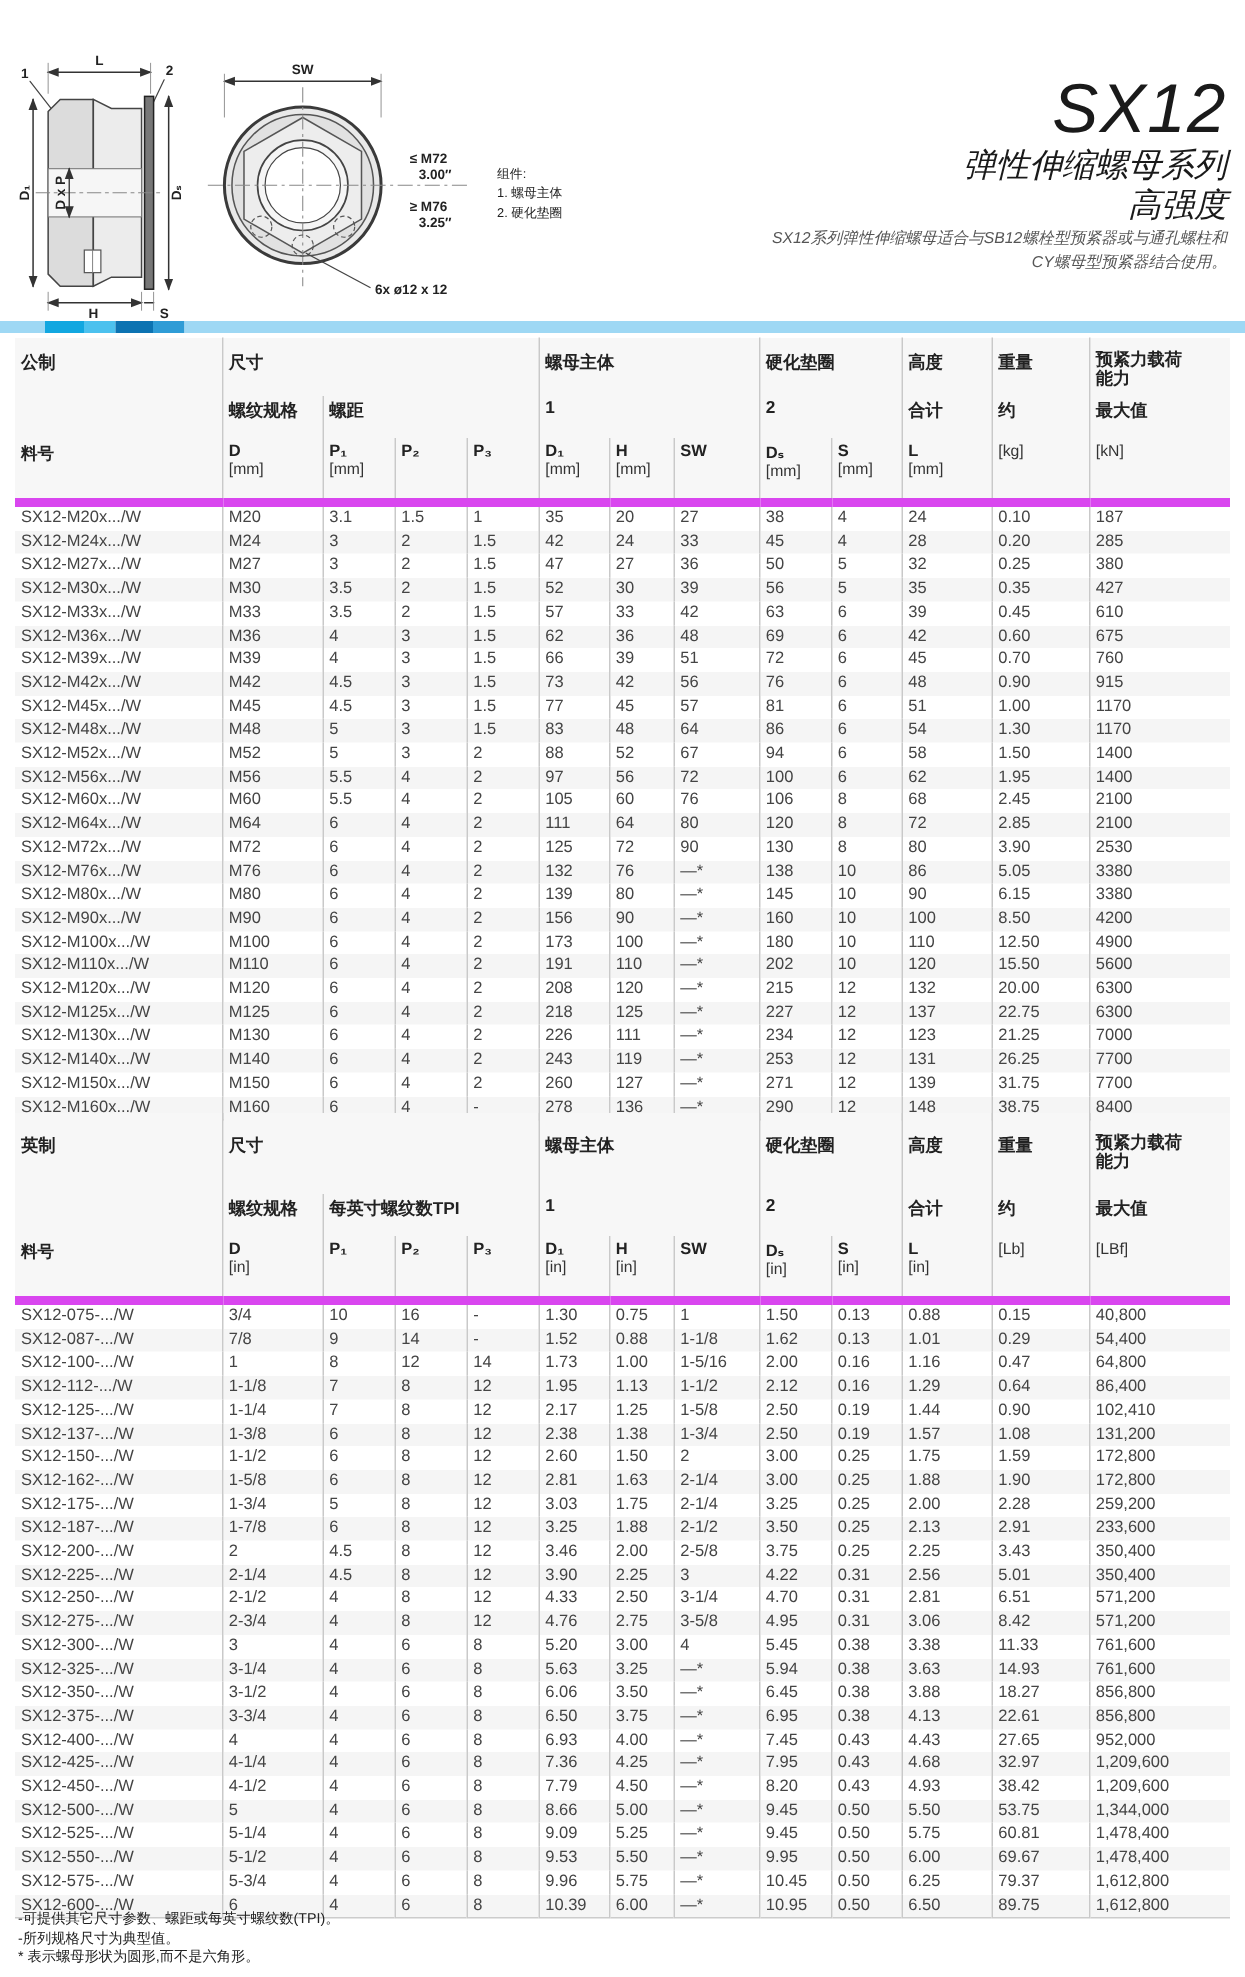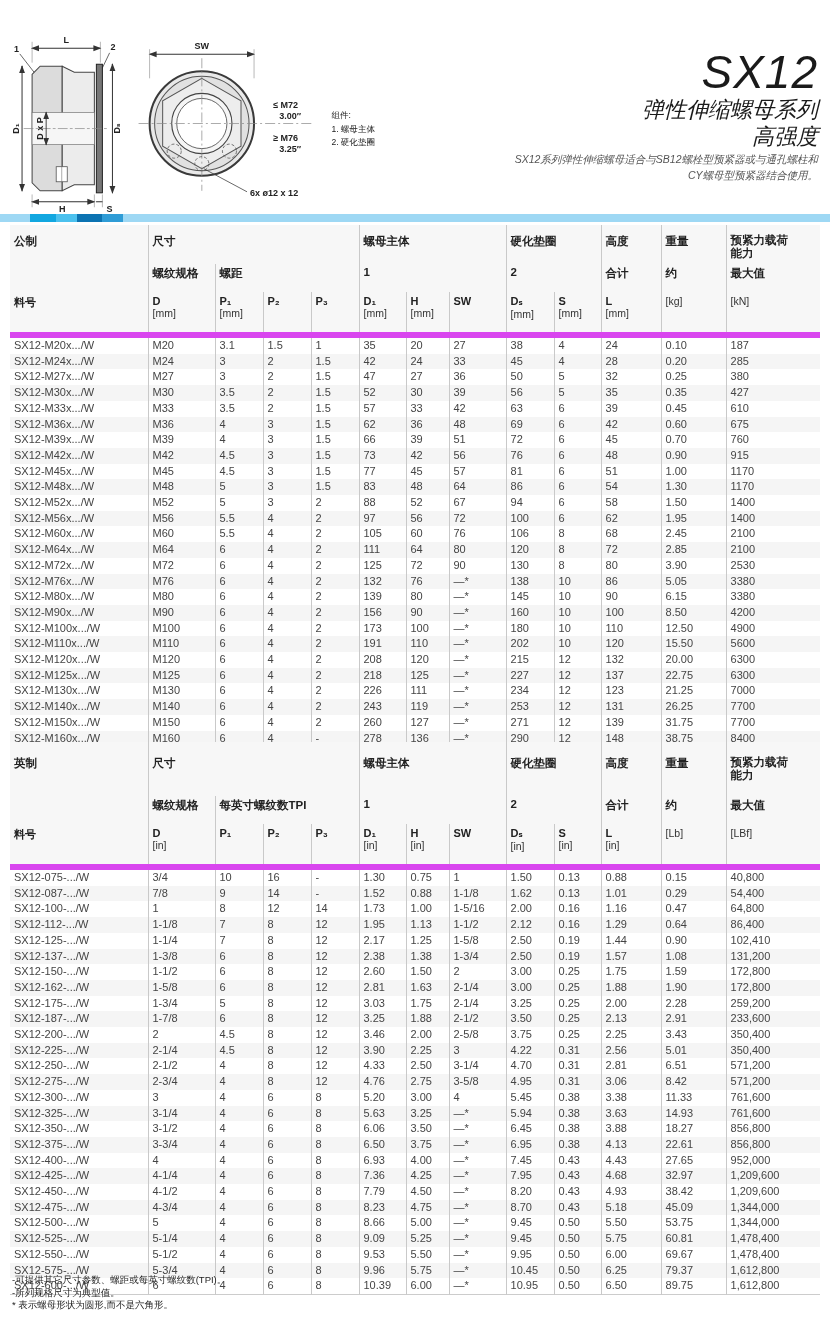--- a/index.html
+++ b/index.html
@@ -1037,35 +1037,20 @@
           <td>7.79</td>
           <td>4.50</td>
           <td>—*</td>
           <td>8.20</td>
           <td>0.43</td>
           <td>4.93</td>
           <td>38.42</td>
           <td>1,209,600</td>
         </tr>
         <tr>
-          <td>SX12-475-.../W</td>
-          <td>4-3/4</td>
-          <td>4</td>
-          <td>6</td>
-          <td>8</td>
-          <td>8.23</td>
-          <td>4.75</td>
-          <td>—*</td>
-          <td>8.70</td>
-          <td>0.43</td>
-          <td>5.18</td>
-          <td>45.09</td>
-          <td>1,344,000</td>
-        </tr>
-        <tr>
           <td>SX12-500-.../W</td>
           <td>5</td>
           <td>4</td>
           <td>6</td>
           <td>8</td>
           <td>8.66</td>
           <td>5.00</td>
           <td>—*</td>
           <td>9.45</td>
           <td>0.50</td>

